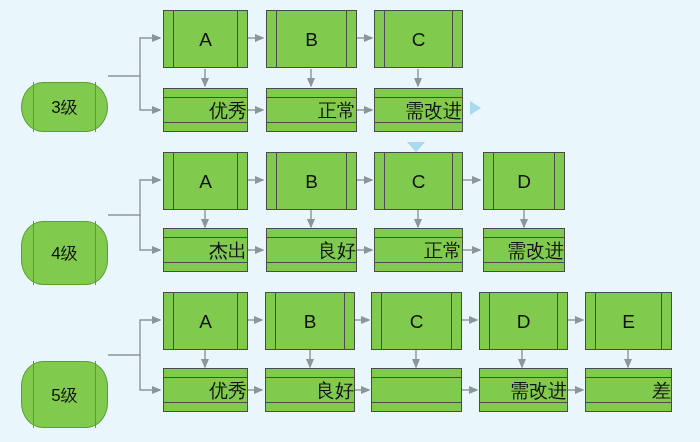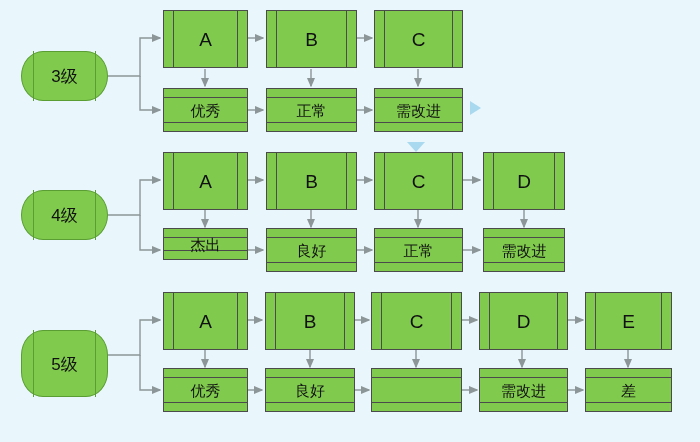--- a/index.html
+++ b/index.html
@@ -13,20 +13,21 @@
 
   svg.wires{position:absolute;left:0;top:0;width:700px;height:442px;overflow:visible;}
 
   
   .capsule{
     position:absolute;
     background:#80cb4e;
     border:1px solid #5a9e33;
     border-radius:22px/25px;
     box-sizing:border-box;
+    margin-top:31px;
   }
   .capsule .cbar{
     position:absolute;top:-1px;bottom:-1px;width:0;
     border-left:1px solid #5a9e33;
   }
   .capsule .cbar.l{left:11px;}
   .capsule .cbar.r{right:11px;}
   .capsule .clabel{
     position:absolute;left:0;right:0;top:50%;
     transform:translateY(-50%);
@@ -65,22 +66,22 @@
   }
   .rbox .hbar{
     position:absolute;left:-1px;right:-1px;height:0;
     border-top:1px solid #4b4b4b;
   }
   .rbox .hbar.t{top:8px;}
   .rbox .hbar.b{bottom:8px;}
   .rbox .rlabel{
     position:absolute;left:0;right:0;top:50%;
     transform:translateY(-50%);
-    text-align:center;
-    font-size:15px;color:#111;line-height:1;
+    text-align:right;
+    font-size:19px;color:#111;line-height:1;
     white-space:nowrap;
   }
 
   
   .tri{position:absolute;width:0;height:0;}
   .tri.right{
     border-top:7px solid transparent;
     border-bottom:7px solid transparent;
     border-left:11px solid #a9d9ef;
   }
@@ -178,21 +179,21 @@
     <span class="hbar t"></span>
     <span class="hbar b"></span>
     <span class="rlabel">正常</span>
   </div>
   <div class="rbox" style="left:374px;top:88px;width:89px;height:44px;">
     <span class="hbar t"></span>
     <span class="hbar b"></span>
     <span class="rlabel">需改进</span>
   </div>
 
-  <div class="capsule" style="left:21px;top:190px;width:87px;height:50px;">
+  <div class="capsule" style="left:21px;top:190px;width:87px;height:64px;">
     <span class="cbar l"></span>
     <span class="cbar r"></span>
     <span class="clabel">4级</span>
   </div>
 
   <div class="gbox" style="left:163px;top:152px;width:85px;height:58px;">
     <span class="vbar l"></span>
     <span class="vbar r"></span>
     <span class="glabel">A</span>
   </div>
@@ -205,21 +206,21 @@
     <span class="vbar l"></span>
     <span class="vbar r"></span>
     <span class="glabel">C</span>
   </div>
   <div class="gbox" style="left:483px;top:152px;width:82px;height:58px;">
     <span class="vbar l"></span>
     <span class="vbar r"></span>
     <span class="glabel">D</span>
   </div>
 
-  <div class="rbox" style="left:163px;top:228px;width:85px;height:32px;">
+  <div class="rbox" style="left:163px;top:228px;width:85px;height:44px;">
     <span class="hbar t"></span>
     <span class="hbar b"></span>
     <span class="rlabel">杰出</span>
   </div>
   <div class="rbox" style="left:266px;top:228px;width:91px;height:44px;">
     <span class="hbar t"></span>
     <span class="hbar b"></span>
     <span class="rlabel">良好</span>
   </div>
   <div class="rbox" style="left:374px;top:228px;width:89px;height:44px;">

